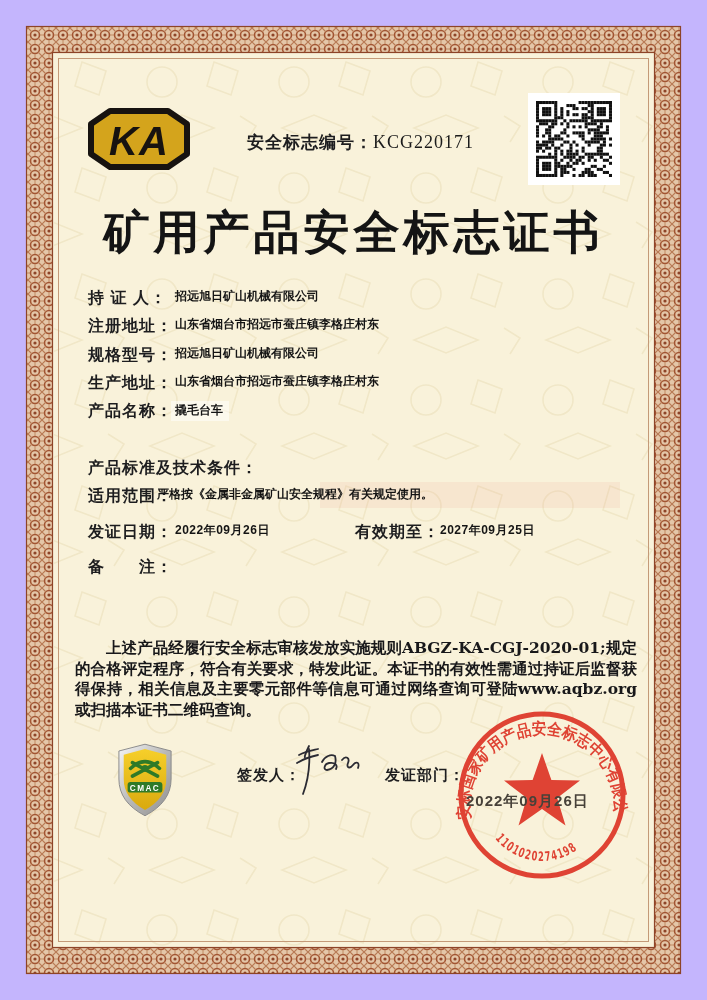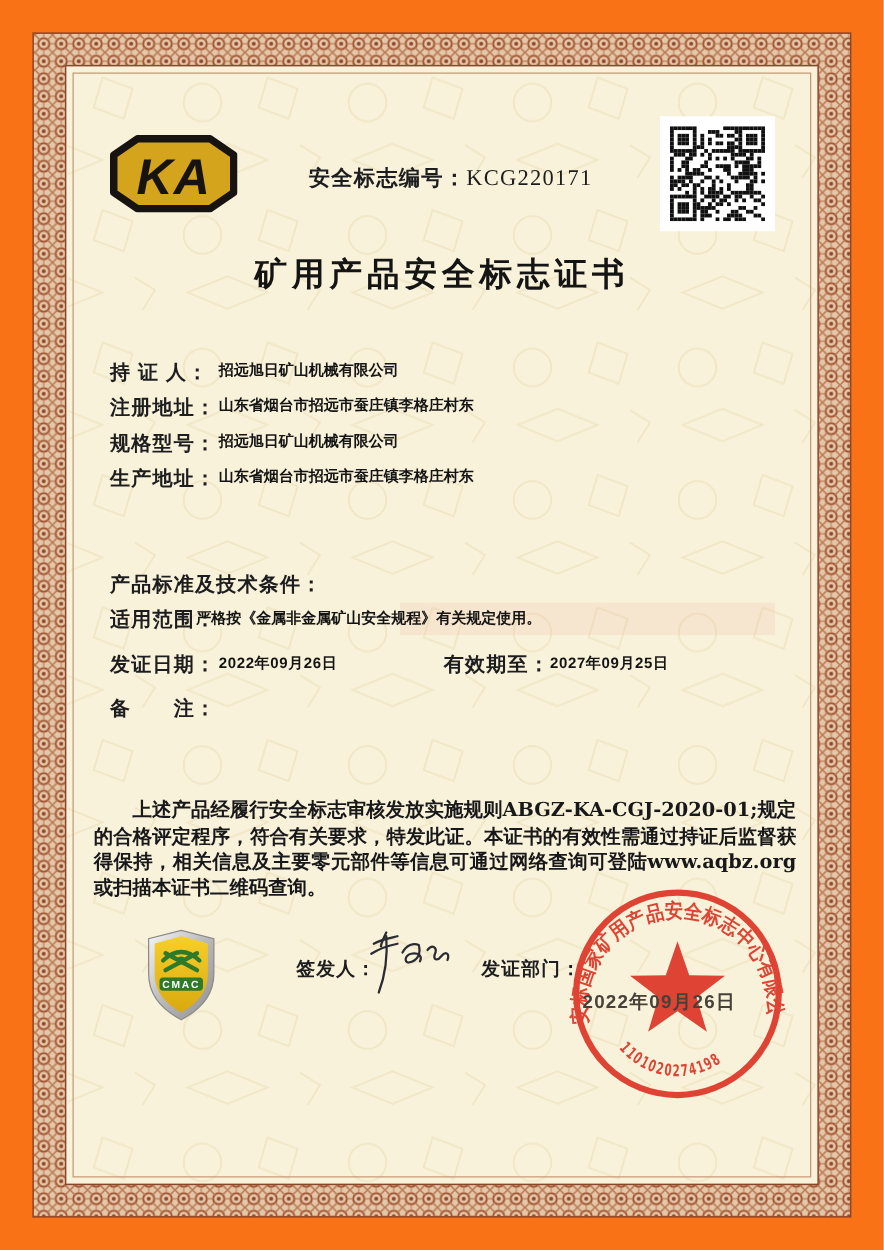--- a/index.html
+++ b/index.html
@@ -1,28 +1,28 @@
 <!DOCTYPE html>
 <html><head>
 <meta charset="utf-8">
 <style>
   html,body{margin:0;padding:0;}
   .page{
-    position:relative; width:707px; height:1000px; background:#f97316;
+    position:relative; width:707px; height:1000px; background:#c4b5fd;
     font-family:"Liberation Sans", sans-serif; overflow:hidden;
   }
   .paper{position:absolute; left:52px; top:52px; right:52px; bottom:52px; background:#f9f2da;}
   .innerline{position:absolute; left:58px; top:58px; right:58px; bottom:58px; border:1px solid #c49a78; pointer-events:none;}
   .frame-svg, .wm-svg{position:absolute; left:0; top:0;}
   .abs{position:absolute;}
   .num-label{font:700 17px "Liberation Sans", sans-serif; color:#1d1d1f; letter-spacing:1px;}
   .num-value{font:400 18px "Liberation Serif", serif; color:#1c1c1c; letter-spacing:1px;margin-top:26px;}
   .title{
     position:absolute; left:0; right:0; top:202px; text-align:center;
-    font-family:Liberation Sans, sans-serif; font-weight:900; font-size:26px;
+    font-family:Liberation Sans, sans-serif; font-weight:900; font-size:46px;
     color:#141414; letter-spacing:4px;
   }
   .row{position:absolute; left:88px; right:60px; height:22px;}
   .lbl{position:absolute; left:0; top:0; font:700 16px "Liberation Sans", sans-serif; color:#1d1d1f; letter-spacing:1px; white-space:pre;}
   .val{position:absolute; top:0; font-family:"DejaVu Serif", serif; font-weight:600; font-size:12px; color:#141414; white-space:nowrap;}
   .val.sans{font-family:"Liberation Sans", sans-serif; font-weight:700; letter-spacing:0.5px;}
   .hl{background:rgba(255,255,255,0.5); padding:1px 6px 2px 4px;}
   .tint{position:absolute; left:320px; top:482px; width:300px; height:26px; background:rgba(235,150,135,0.12);}
   .statement{
     position:absolute; left:75px; top:638px; width:562px;
@@ -416,20 +416,24 @@
     <span class="val" style="left:87px">山东省烟台市招远市蚕庄镇李格庄村东</span>
   </div>
   <div class="row" style="top:345px">
     <span class="lbl">规格型号：</span>
     <span class="val" style="left:87px">招远旭日矿山机械有限公司</span>
   </div>
   <div class="row" style="top:373px">
     <span class="lbl">生产地址：</span>
     <span class="val" style="left:87px">山东省烟台市招远市蚕庄镇李格庄村东</span>
   </div>
+  <div class="row" style="top:401px">
+    <span class="lbl">产品名称：</span>
+    <span class="val hl" style="left:83px">撬毛台车</span>
+  </div>
   <div class="row" style="top:458px">
     <span class="lbl">产品标准及技术条件：</span>
   </div>
   <div class="tint"></div>
   <div class="row" style="top:486px">
     <span class="lbl">适用范围：</span>
     <span class="val" style="left:69px">严格按《金属非金属矿山安全规程》有关规定使用。</span>
   </div>
 
   <div class="row" style="top:522px">

